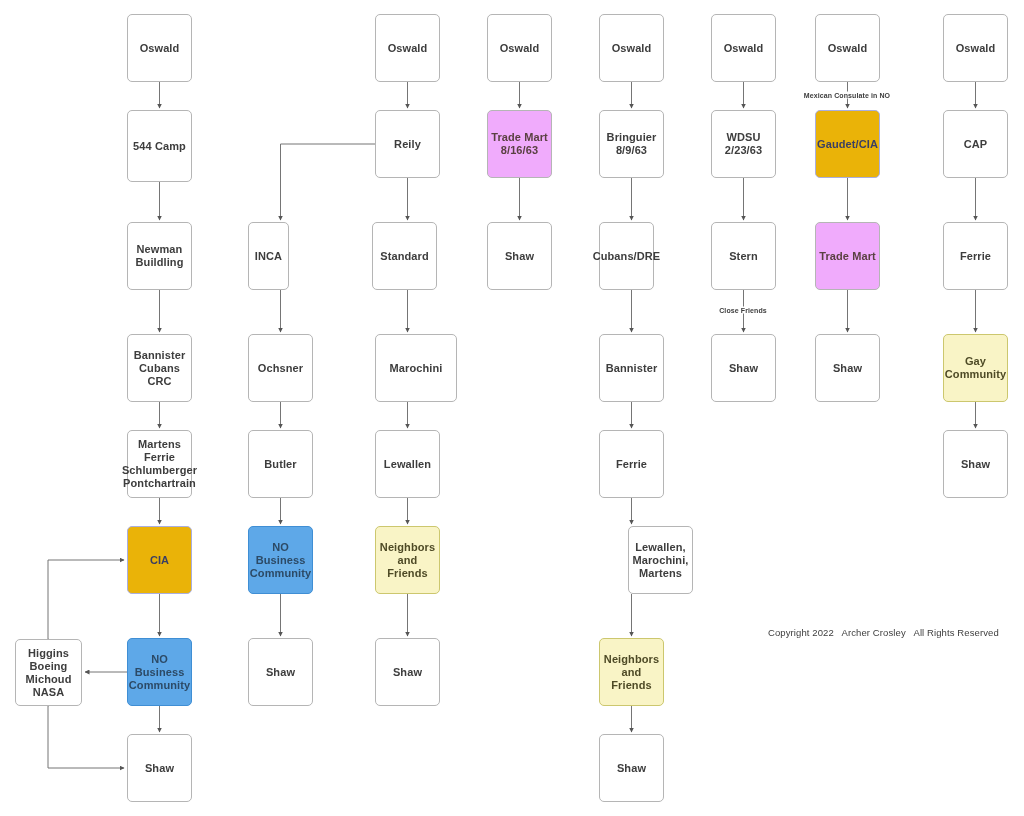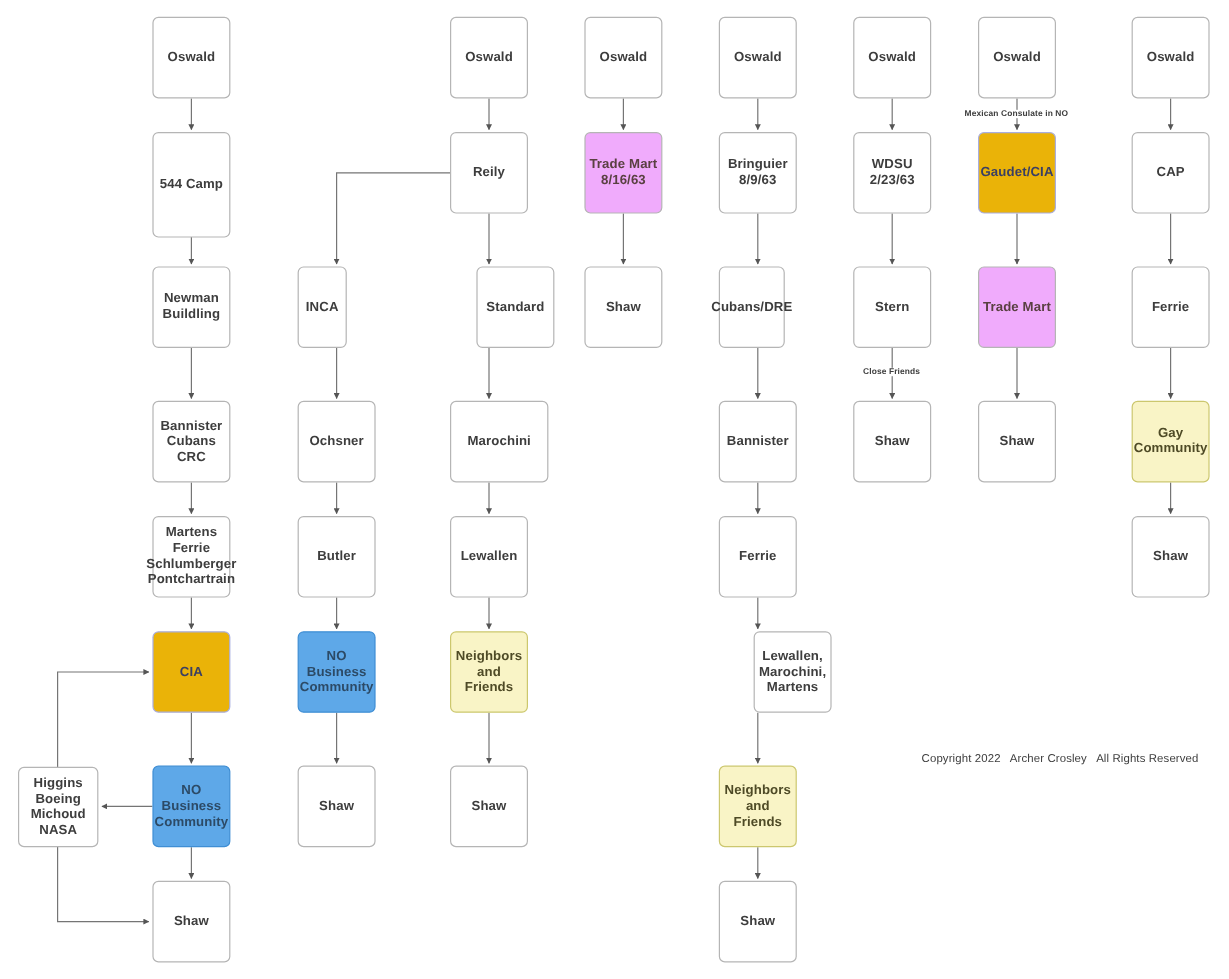--- a/index.html
+++ b/index.html
@@ -135,21 +135,21 @@
         <path d="M 847.5 290 L 847.5 332" fill="none" stroke="#757575" stroke-width="1" marker-end="url(#arrow)"></path>
         <path d="M 975.5 82 L 975.5 108" fill="none" stroke="#757575" stroke-width="1" marker-end="url(#arrow)"></path>
         <path d="M 975.5 178 L 975.5 220" fill="none" stroke="#757575" stroke-width="1" marker-end="url(#arrow)"></path>
         <path d="M 975.5 290 L 975.5 332" fill="none" stroke="#757575" stroke-width="1" marker-end="url(#arrow)"></path>
         <path d="M 975.5 402 L 975.5 428" fill="none" stroke="#757575" stroke-width="1" marker-end="url(#arrow)"></path>
       </g>
   </svg>
 
   <div id="nodes-layer">
       <div class="node " style="left: 127px; top: 14px; width: 65px; height: 68px;"><span>Oswald</span></div>
-      <div class="node " style="left: 127px; top: 110px; width: 65px; height: 88px; text-align: right;"><span>544 Camp</span></div>
+      <div class="node " style="left: 127px; top: 110px; width: 65px; height: 72px; text-align: right;"><span>544 Camp</span></div>
       <div class="node " style="left: 127px; top: 222px; width: 65px; height: 68px;"><span>Newman
 Buildling</span></div>
       <div class="node " style="left: 127px; top: 334px; width: 65px; height: 68px;"><span>Bannister
 Cubans
 CRC</span></div>
       <div class="node " style="left: 127px; top: 430px; width: 65px; height: 68px;"><span>Martens
 Ferrie
 Schlumberger
 Pontchartrain</span></div>
       <div class="node fill-lavender" style="left: 127px; top: 526px; width: 65px; height: 68px;"><span>CIA</span></div>
@@ -161,21 +161,21 @@
 Michoud
 NASA</span></div>
       <div class="node " style="left: 248px; top: 222px; width: 41px; height: 68px;"><span>INCA</span></div>
       <div class="node " style="left: 248px; top: 334px; width: 65px; height: 68px;"><span>Ochsner</span></div>
       <div class="node " style="left: 248px; top: 430px; width: 65px; height: 68px;"><span>Butler</span></div>
       <div class="node fill-blue" style="left: 248px; top: 526px; width: 65px; height: 68px;"><span>NO Business
 Community</span></div>
       <div class="node " style="left: 248px; top: 638px; width: 65px; height: 68px;"><span>Shaw</span></div>
       <div class="node " style="left: 375px; top: 14px; width: 65px; height: 68px;"><span>Oswald</span></div>
       <div class="node " style="left: 375px; top: 110px; width: 65px; height: 68px;"><span>Reily</span></div>
-      <div class="node " style="left: 397px; top: 222px; width: 65px; height: 68px;"><span>Standard</span></div>
+      <div class="node " style="left: 372px; top: 222px; width: 65px; height: 68px;"><span>Standard</span></div>
       <div class="node " style="left: 375px; top: 334px; width: 82px; height: 68px;"><span>Marochini</span></div>
       <div class="node " style="left: 375px; top: 430px; width: 65px; height: 68px;"><span>Lewallen</span></div>
       <div class="node fill-yellow" style="left: 375px; top: 526px; width: 65px; height: 68px;"><span>Neighbors and
 Friends</span></div>
       <div class="node " style="left: 375px; top: 638px; width: 65px; height: 68px;"><span>Shaw</span></div>
       <div class="node " style="left: 487px; top: 14px; width: 65px; height: 68px;"><span>Oswald</span></div>
       <div class="node fill-pink" style="left: 487px; top: 110px; width: 65px; height: 68px;"><span>Trade Mart
 8/16/63</span></div>
       <div class="node " style="left: 487px; top: 222px; width: 65px; height: 68px;"><span>Shaw</span></div>
       <div class="node " style="left: 599px; top: 14px; width: 65px; height: 68px;"><span>Oswald</span></div>

